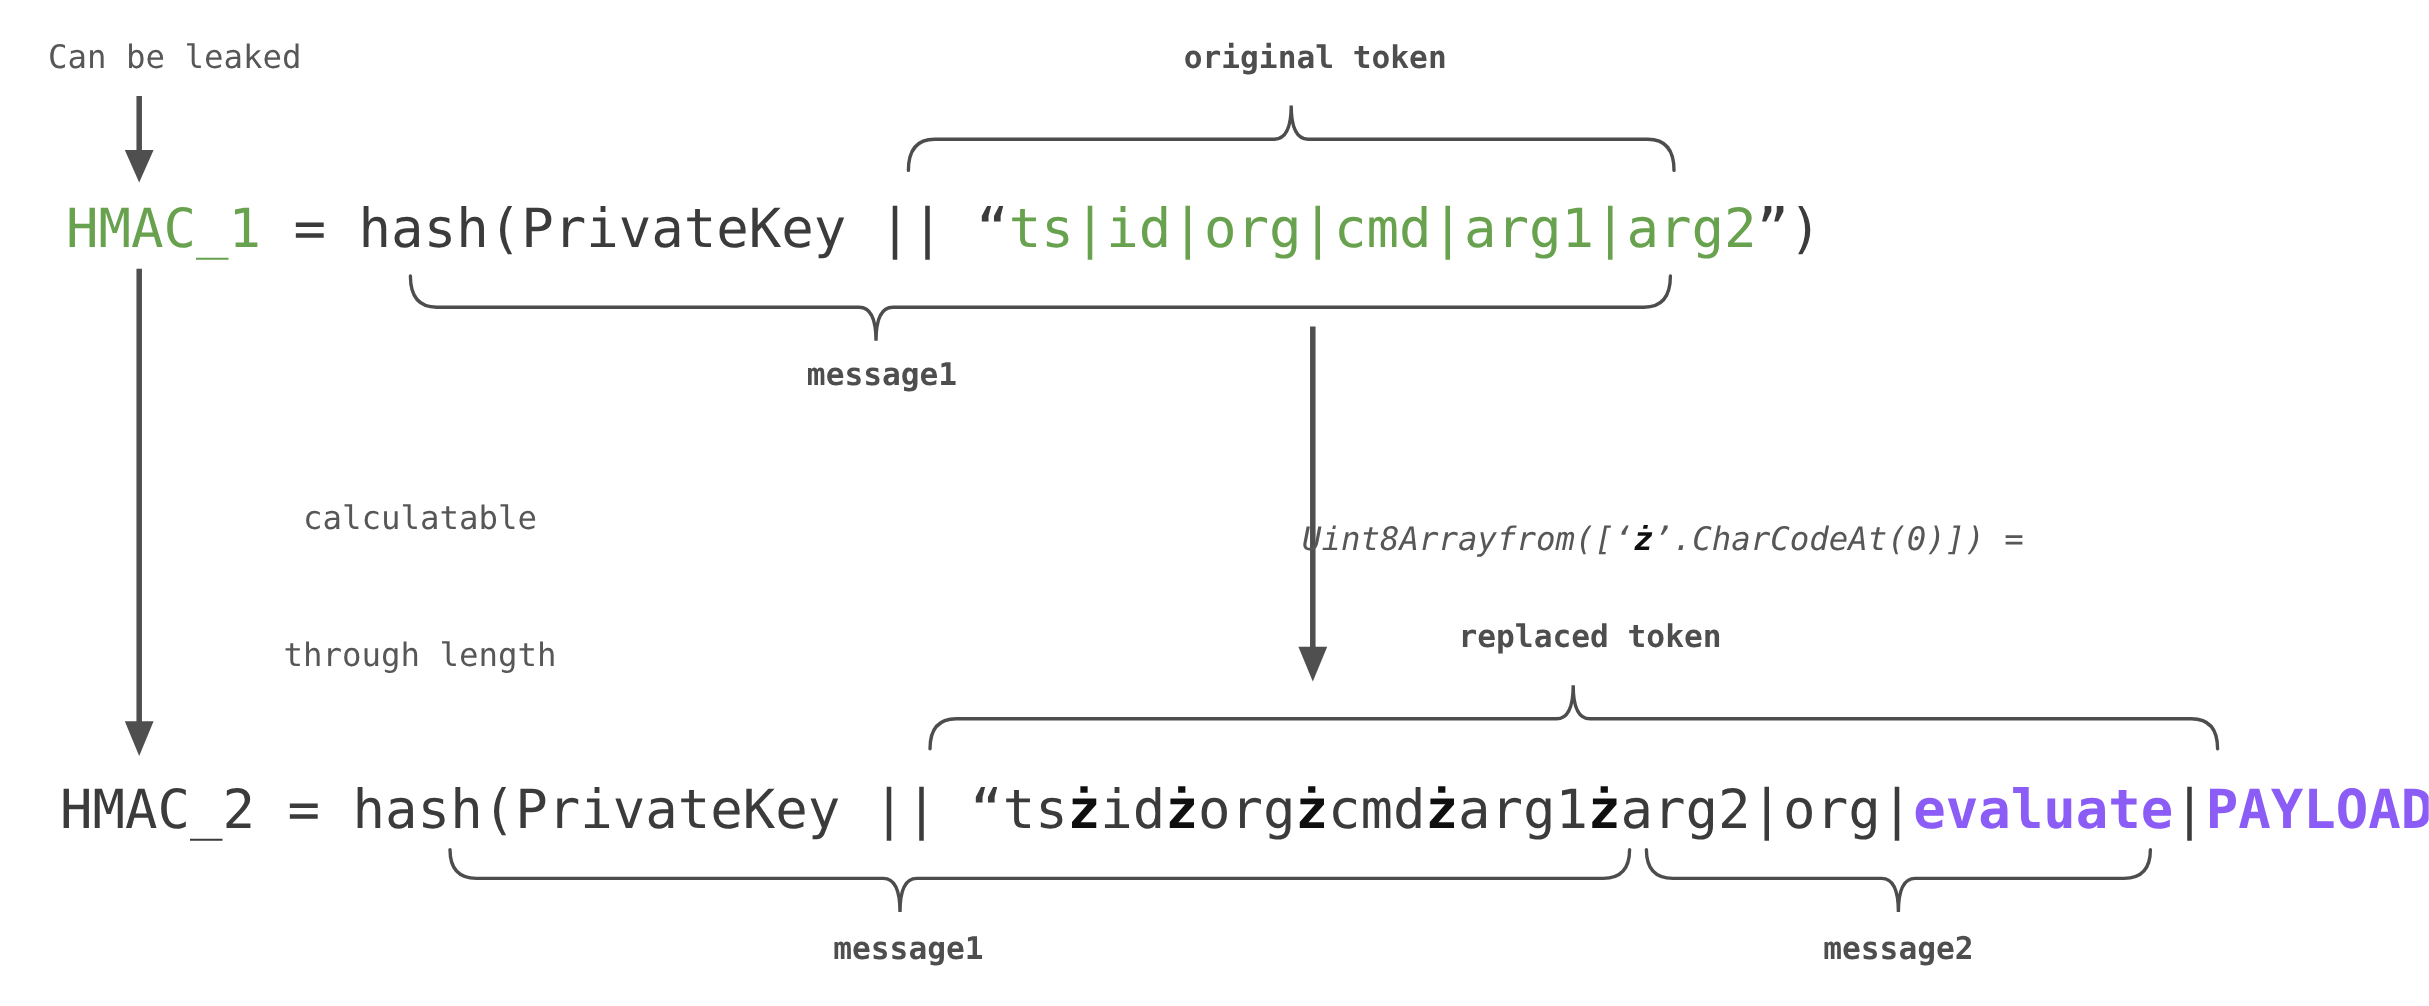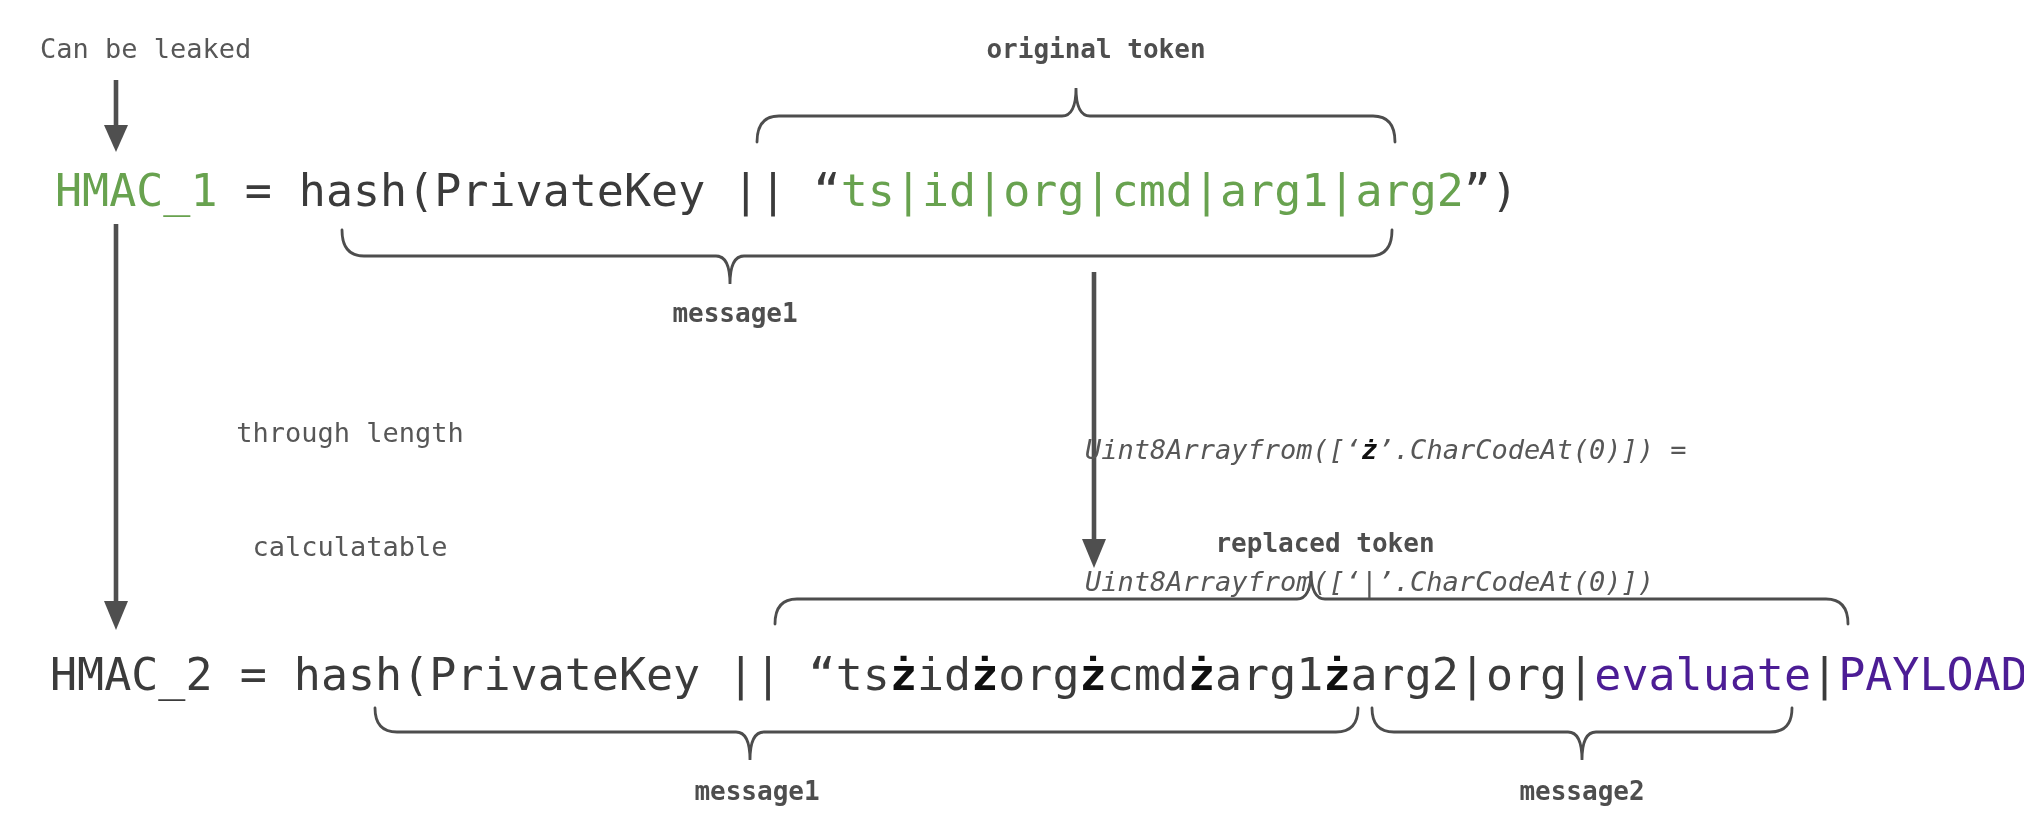--- a/index.html
+++ b/index.html
@@ -12,21 +12,21 @@
   }
   .layer{position:absolute;left:0;top:0;width:2024px;height:838px;}
   .abs{position:absolute;white-space:pre;}
   .formula{
     font-size:45px;
     color:#3b3b3b;
     letter-spacing:0;
   }
   .seg-dark{color:#3b3b3b;}
   .seg-green{color:#68a24f;}
-  .seg-red{color:#4c1d95;font-weight:normal;}
+  .seg-red{color:#8b5cf6;font-weight:bold;}
   .seg-z{color:#0f0f0f;font-weight:bold;}
   .seg-gray{color:#575757;}
   .label{
     font-size:26px;
     font-weight:bold;
     color:#4e4e4e;
     transform:translateX(-50%);
   }
   .note{
     font-size:27px;
@@ -74,30 +74,29 @@
 
   <div class="abs note" style="left:40px;top:30px;">Can be leaked</div>
 
   <div class="abs label" style="left:1096px;top:34px;">original token</div>
 
   <div class="abs formula" style="left:55px;top:164px;"><span class="seg-green">HMAC_1</span><span class="seg-dark"> = hash(PrivateKey || “</span><span class="seg-green">ts|id|org|cmd|arg1|arg2</span><span class="seg-dark">”)</span></div>
 
   <div class="abs label" style="left:735px;top:298px;">message1</div>
 
   <div class="abs note note-center" style="left:350px;top:338px;">
+    <div>calculatable</div>
     <div>through length</div>
-    <div>calculatable</div>
   </div>
 
   <div class="abs note uint8" style="left:1085px;top:340px;">
     <div><span class="seg-gray">Uint8Arrayfrom([‘</span><span class="seg-z">ż</span><span class="seg-gray">’.CharCodeAt(0)]) =</span></div>
-    <div>Uint8Arrayfrom([‘|’.CharCodeAt(0)])</div>
   </div>
 
-  <div class="abs label" style="left:1325px;top:528px;">replaced token</div>
+  <div class="abs label" style="left:1325px;top:516px;">replaced token</div>
 
   <div class="abs formula" style="left:50px;top:648px;"><span class="seg-dark">HMAC_2 = hash(PrivateKey || “ts</span><span class="seg-z">ż</span><span class="seg-dark">id</span><span class="seg-z">ż</span><span class="seg-dark">org</span><span class="seg-z">ż</span><span class="seg-dark">cmd</span><span class="seg-z">ż</span><span class="seg-dark">arg1</span><span class="seg-z">ż</span><span class="seg-dark">arg2|org|</span><span class="seg-red">evaluate</span><span class="seg-dark">|</span><span class="seg-red">PAYLOAD</span><span class="seg-dark">|”)</span></div>
 
   <div class="abs label" style="left:757px;top:776px;">message1</div>
 
   <div class="abs label" style="left:1582px;top:776px;">message2</div>
 
 </div>
 
 </body></html>

